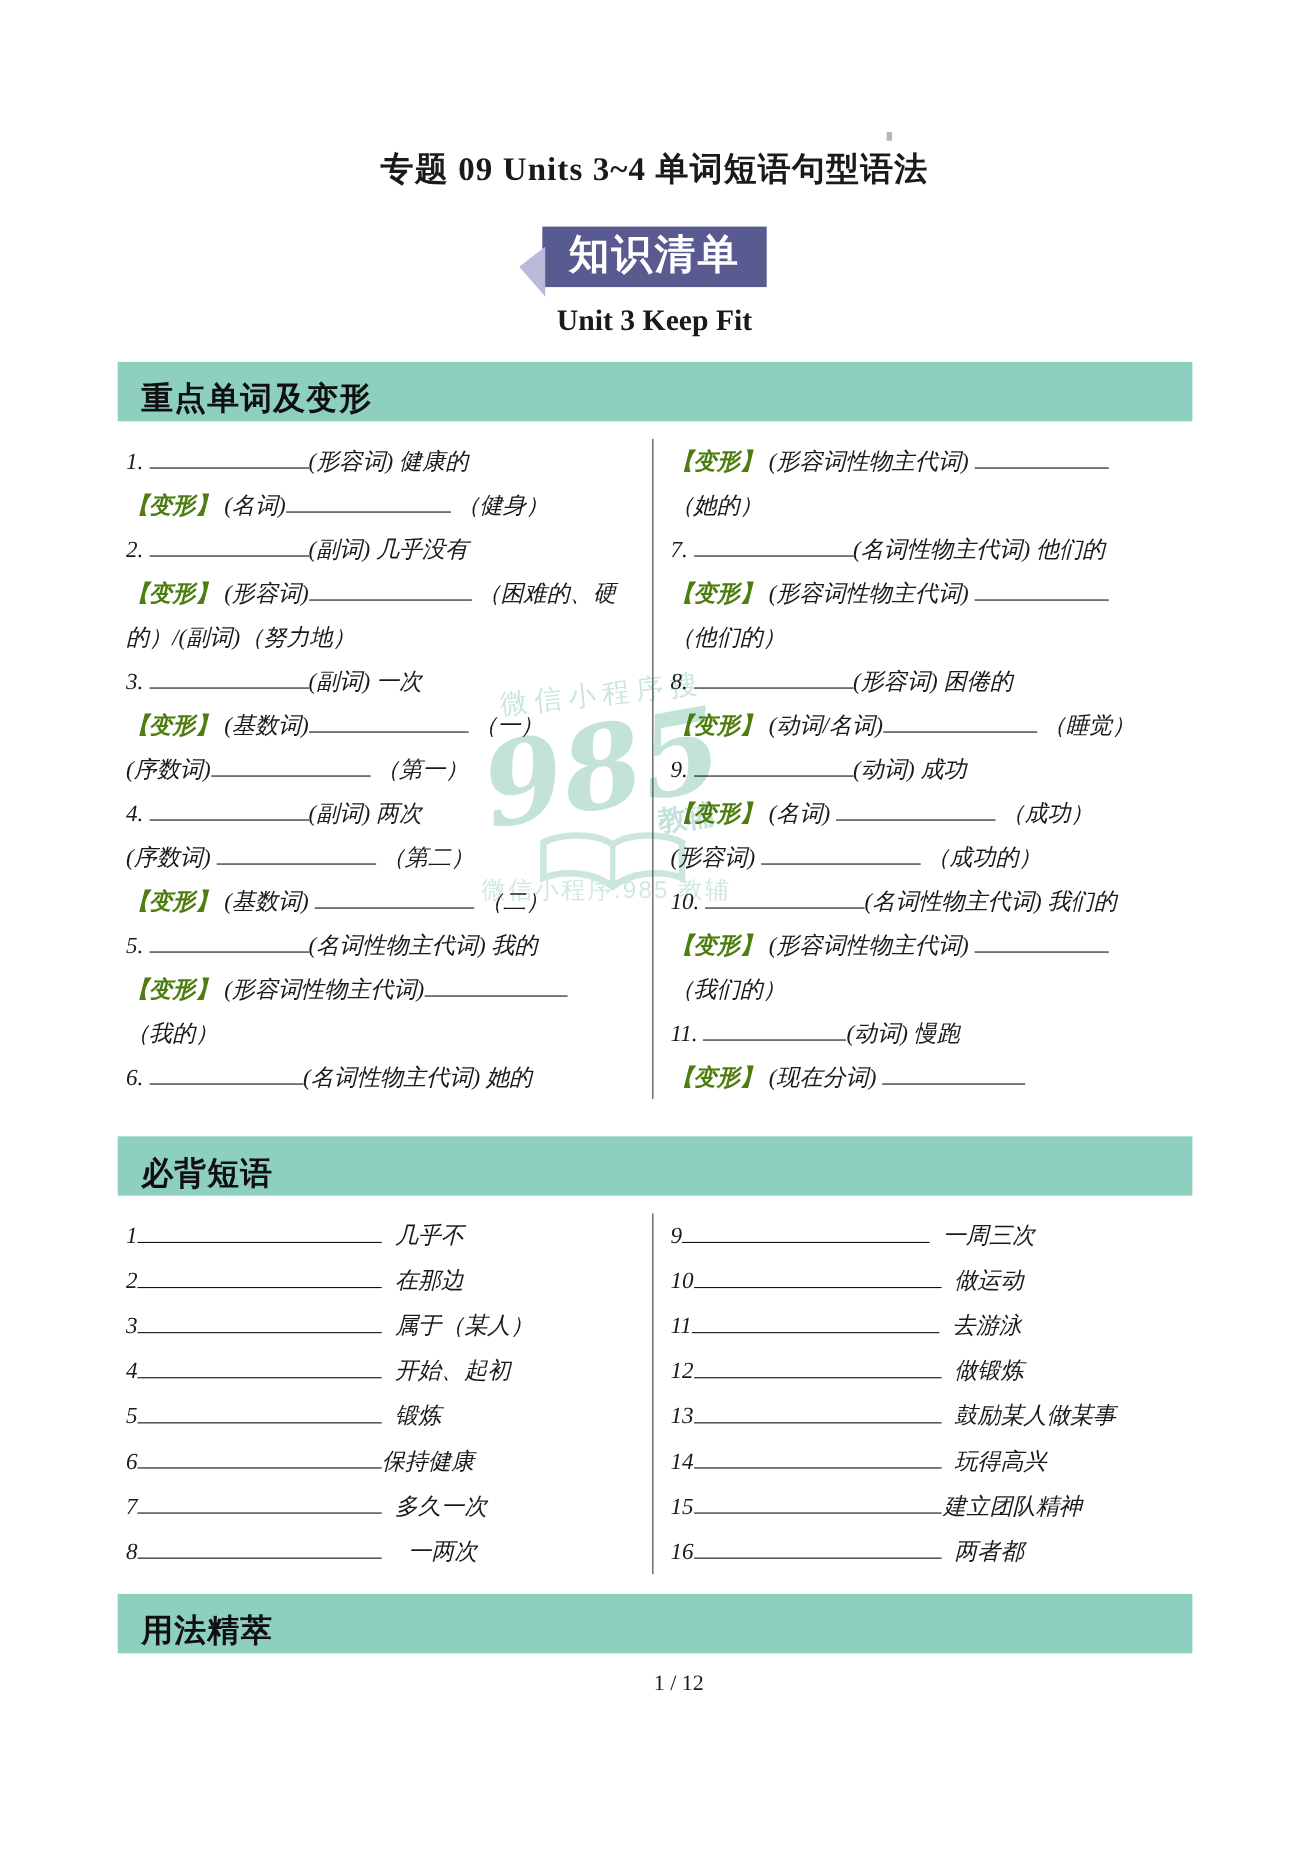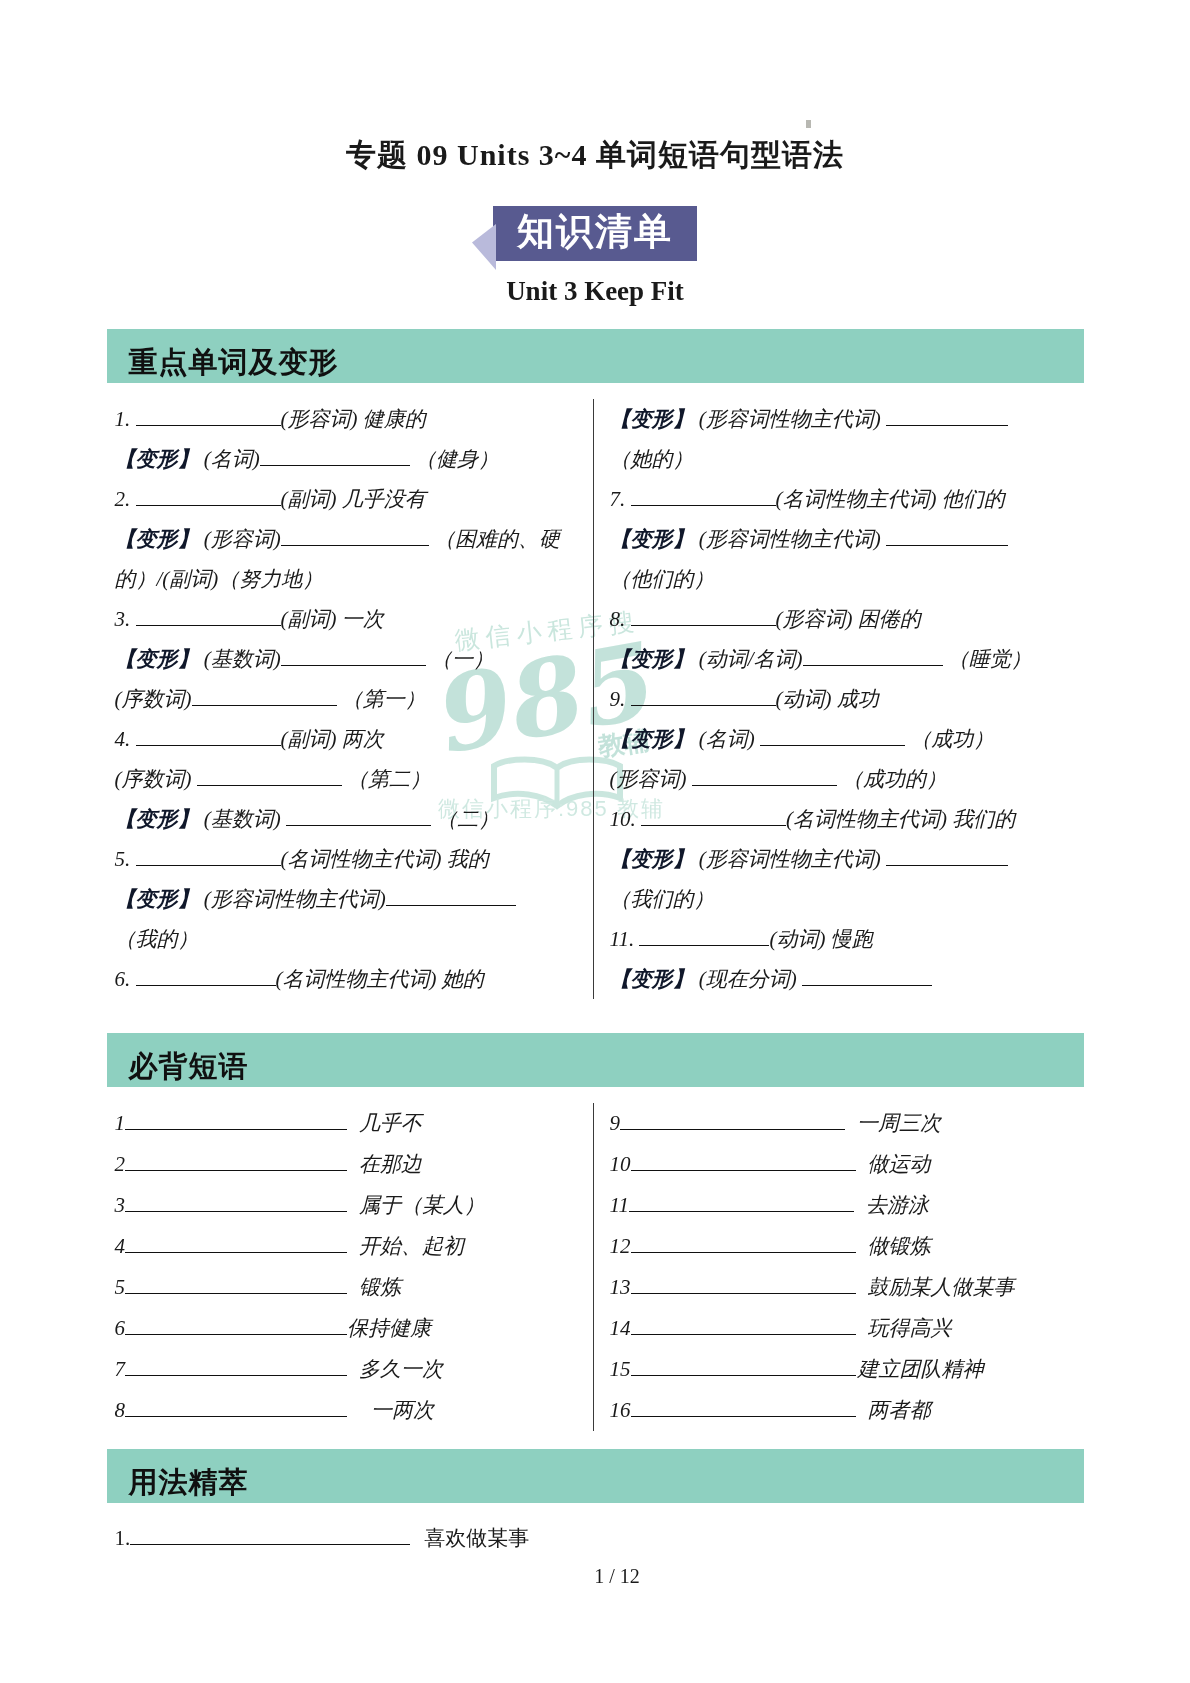--- a/index.html
+++ b/index.html
@@ -48,21 +48,21 @@
   .bar-words{margin-top:24px;}
   .bar-phrases{margin-top:34px;}
   .bar-usage{margin-top:18px;}
   
   .two-col{width:977px;margin:10px auto 0 auto;display:flex;font-style:italic;}
   .two-col.phrases{margin-top:15px;}
   .col-left{width:486px;box-sizing:border-box;padding-left:8px;}
   .col-right{flex:1;border-left:1.5px solid #3a3a3a;padding-left:16px;box-sizing:border-box;}
   .w-line{font-size:21px;line-height:40px;white-space:nowrap;}
   .p-line{font-size:21px;line-height:41px;white-space:nowrap;}
-  .vx{color:#0f172a;font-weight:bold;}
+  .vx{color:#4d7c0f;font-weight:bold;}
   .blank{
     display:inline-block;border-bottom:1.6px solid #111;
     height:16px;vertical-align:baseline;
   }
   
   .usage-list{width:977px;margin:20px auto 0 auto;}
   .u-line{font-size:21px;line-height:30px;padding-left:8px;white-space:nowrap;}
   
   .footer{margin-top:12px;text-align:center;font-size:20px;line-height:22px;padding-left:44px;}
   
@@ -174,19 +174,16 @@
           <div class="p-line"><span>13</span><span class="blank" style="width: 225px;"></span><span style="margin-left: 12px;">鼓励某人做某事</span></div>
           <div class="p-line"><span>14</span><span class="blank" style="width: 225px;"></span><span style="margin-left: 12px;">玩得高兴</span></div>
           <div class="p-line"><span>15</span><span class="blank" style="width: 225px;"></span><span style="margin-left: 2px; text-align: center;">建立团队精神</span></div>
           <div class="p-line"><span>16</span><span class="blank" style="width: 225px;"></span><span style="margin-left: 12px;">两者都</span></div>
         </div>
     </div>
 
     <div class="section-bar bar-usage">
       <span>用法精萃</span>
     </div>
-    <div class="usage-list" id="usage-list">
-        <div class="u-line"><span>1.</span><span class="blank" style="width: 280px;"></span><span style="margin-left: 14px;">喜欢做某事</span></div>
-      </div>
 
     <div class="footer">1 / 12</div>
   </div>
 </div>
 
 </body></html>

